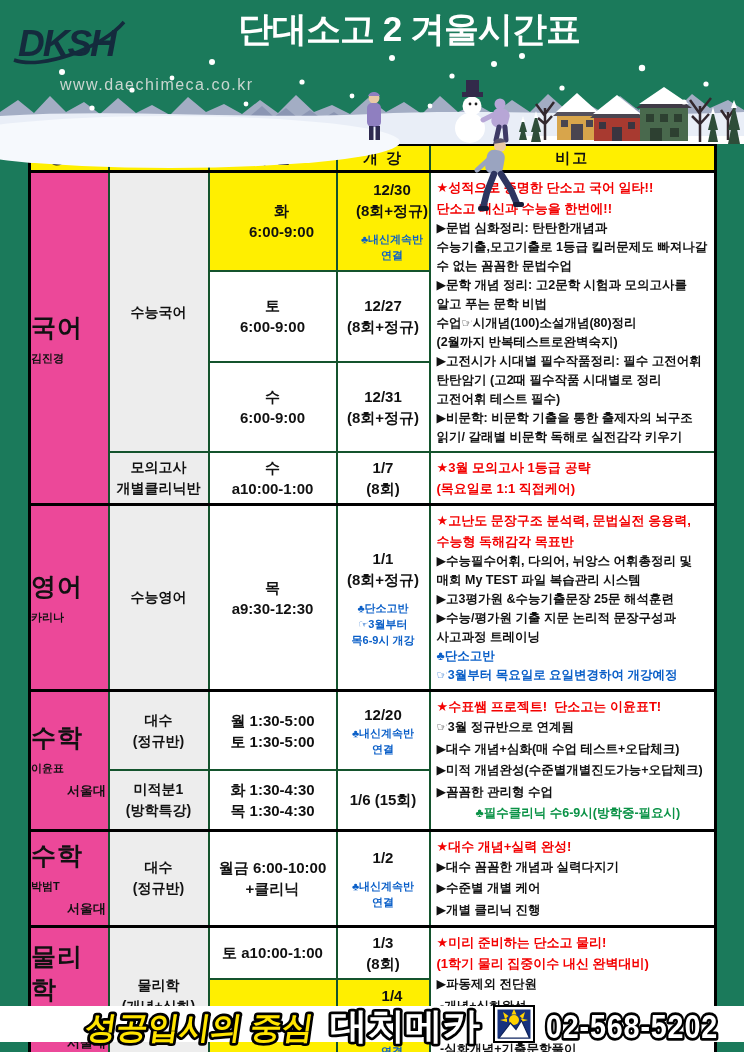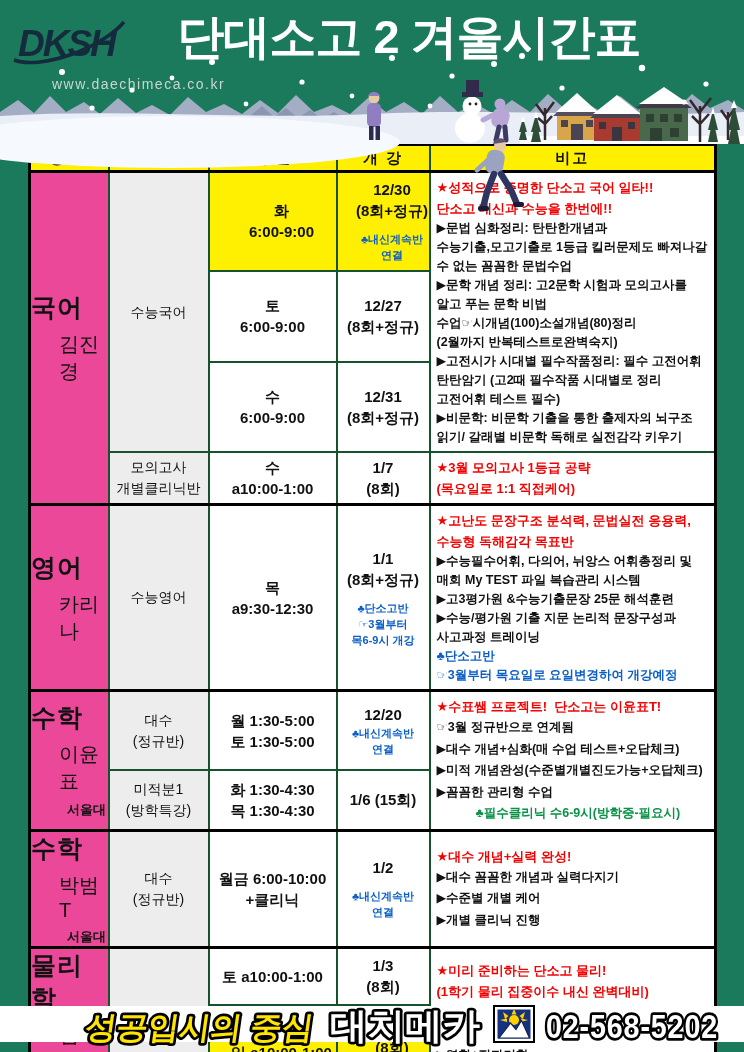--- a/index.html
+++ b/index.html
@@ -5,26 +5,26 @@
   * { margin:0; padding:0; box-sizing:border-box; }
   html,body { width:744px; height:1052px; }
   body {
     position:relative;
     background:#1b7a5b;
     font-family:"Liberation Sans","DejaVu Sans",sans-serif;
     overflow:hidden;
   }
   .logo-svg { position:absolute; left:12px; top:10px; z-index:1; }
   .site-url {
-    position:absolute; left:52px; top:76px; z-index:1;
-    color:#c9d6d0; font-size:14px; letter-spacing:1.5px; font-weight:400;
+    position:absolute; left:60px; top:76px; z-index:1;
+    color:#c9d6d0; font-size:16px; letter-spacing:1.5px; font-weight:400;
   }
   .main-title {
     position:absolute; left:116px; top:6px; width:586px; z-index:1;
-    text-align:center; color:#ffffff; font-size:47px; font-weight:900;
+    text-align:center; color:#ffffff; font-size:35px; font-weight:900;
     letter-spacing:-1px; white-space:nowrap;
   }
   .scene { position:absolute; left:0; top:50px; z-index:5; pointer-events:none; }
 
   
   .tt {
     position:absolute; left:28px; top:143px; z-index:2;
     border-collapse:collapse; table-layout:fixed; background:#ffffff;
     border:3px solid #000;
   }
@@ -33,23 +33,23 @@
   th.h {
     background:#ffef00; font-size:15px; font-weight:800; letter-spacing:2px;
     color:#111; text-align:center;
   }
   .r27{height:27px}.r96{height:96px}.r88{height:88px}.r87{height:87px}
   .r49{height:49px}.r166{height:166px}.r75{height:75px}.r56{height:56px}
   .r50{height:50px}.r83{height:83px}
   td { vertical-align:middle; color:#111; }
   .inst { background:#ec4899; }
   .inst .subject { font-size:25px; font-weight:900; letter-spacing:1px; }
-  .inst .teacher { font-size:20px; font-weight:400; margin-top:7px;margin-left:28px; }
+  .inst .teacher { font-size:11px; font-weight:700; margin-top:7px; }
   .inst .univ    { font-size:13px; font-weight:700; margin-top:6px;padding-left:36px; }
-  .course { background:#ededed; text-align:center; font-size:14px; font-weight:400; }
+  .course { background:#ededed; text-align:center; font-size:14px; font-weight:700; }
   .course div { line-height:21px; }
   .cc { text-align:center; font-size:15px; font-weight:700; }
   .cc div { line-height:21px; white-space:nowrap; }
   .cc .blue { color:#0a5fc8; font-size:11px; line-height:16px; font-weight:800; }
   .yellow { background:#ffef00;padding-left:18px; }
   .remarks { padding:4px 6px; text-align:left; font-size:12.5px; font-weight:600; }
   .remarks div { line-height:19px; white-space:pre-wrap; }
   .remarks .red   { color:#f30000; font-weight:800; font-size:13px; line-height:21px; }
   .remarks .blue  { color:#0a5fc8; font-weight:800; }
   .remarks .green { color:#0a9246; font-weight:800;margin-left:39px; }

